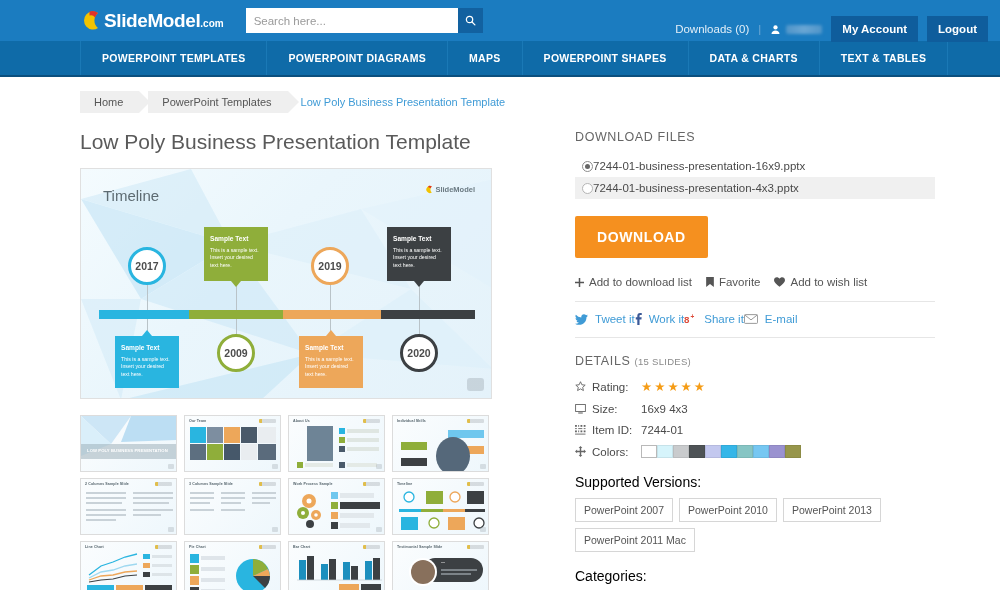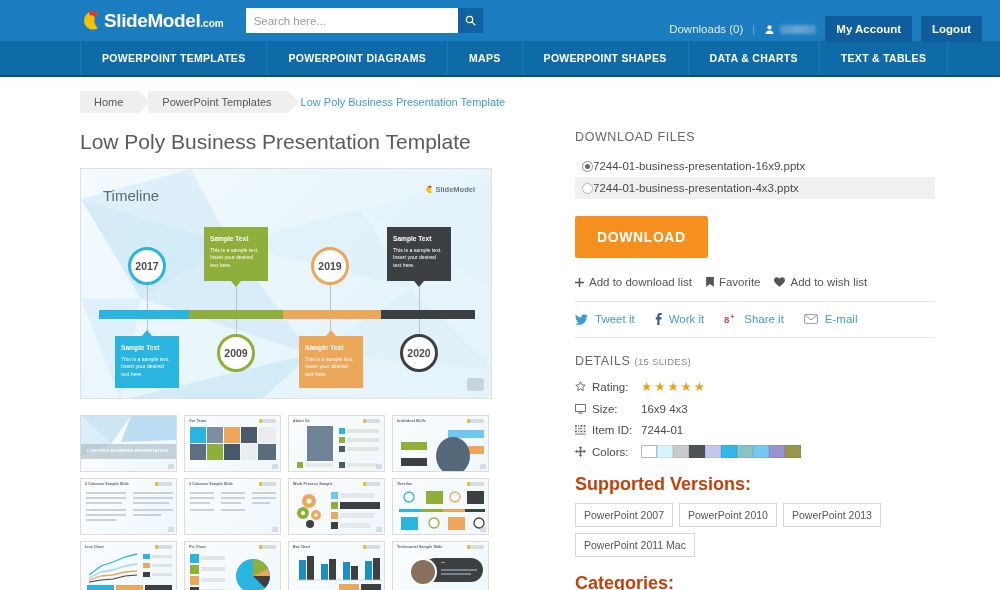--- a/index.html
+++ b/index.html
@@ -37,21 +37,21 @@
     background: #fff;
   }
   .searchwrap input::placeholder { color: #9a9a9a; }
   .search-btn {
     width: 25px; height: 25px; background: #1261a0; border: none;
     display: flex; align-items: center; justify-content: center;
     cursor: pointer;
   }
 
   .top-right {
-    position: absolute; right: 18px; top: 0; height: 58px;
+    position: absolute; right: 12px; top: 0; height: 58px;
     display: flex; align-items: center; gap: 9px;
   }
   .downloads-link { color: #e2eef7; font-size: 11.5px; }
   .tr-sep { color: #6fa9d4; font-size: 11.5px; }
   .user-chip { display: flex; align-items: center; gap: 5px; }
   .user-blur {
     width: 36px; height: 9px; border-radius: 2px;
     background: linear-gradient(90deg,#4f95c9,#69a6d4,#4f95c9);
     filter: blur(1.6px);
   }
@@ -204,34 +204,34 @@
   }
 
   .act-row {
     display: flex; align-items: center; gap: 14px;
     margin-top: 18px; font-size: 11.5px; color: #555;
     padding-bottom: 13px; border-bottom: 1px solid #e6e6e6;
   }
   .act { display: flex; align-items: center; gap: 5px; cursor: pointer; }
 
   .share-row {
-    display: flex; align-items: center; gap: 20px;
+    display: flex; align-items: center; 
     padding: 11px 0 12px 0; border-bottom: 1px solid #e6e6e6;
     font-size: 11.5px;
   }
   .share { display: flex; align-items: center; gap: 7px; color: #3f9bd6; cursor: pointer; }
 
   .details { margin-top: 16px; }
   .d-row { display: flex; align-items: center; margin-bottom: 9px; font-size: 11.5px; color: #4a4a4a; }
   .d-label { display: flex; align-items: center; gap: 6px; width: 66px; flex: none; }
   .stars { color: #f59c16; font-size: 12.5px; letter-spacing: 2px; }
   .swatches { display: flex; }
   .sw { width: 16px; height: 13px; border: 1px solid rgba(0,0,0,.07); }
 
-  .blk-head { font-size: 18px; color: #c2410c; margin: 16px 0 8px 0; font-weight: bold; }
+  .blk-head { font-size: 14px; color: #000000; margin: 16px 0 8px 0; font-weight: normal; }
   .chips { display: flex; flex-wrap: wrap; gap: 6px; }
   .chip {
     border: 1px solid #d6d6d6; background: #fff; color: #555;
     font-size: 10.5px; padding: 5px 8px; cursor: pointer;
   }
 
   .icon { display: inline-flex; align-items: center; justify-content: center; }
 </style>
 </head>
 <body>

